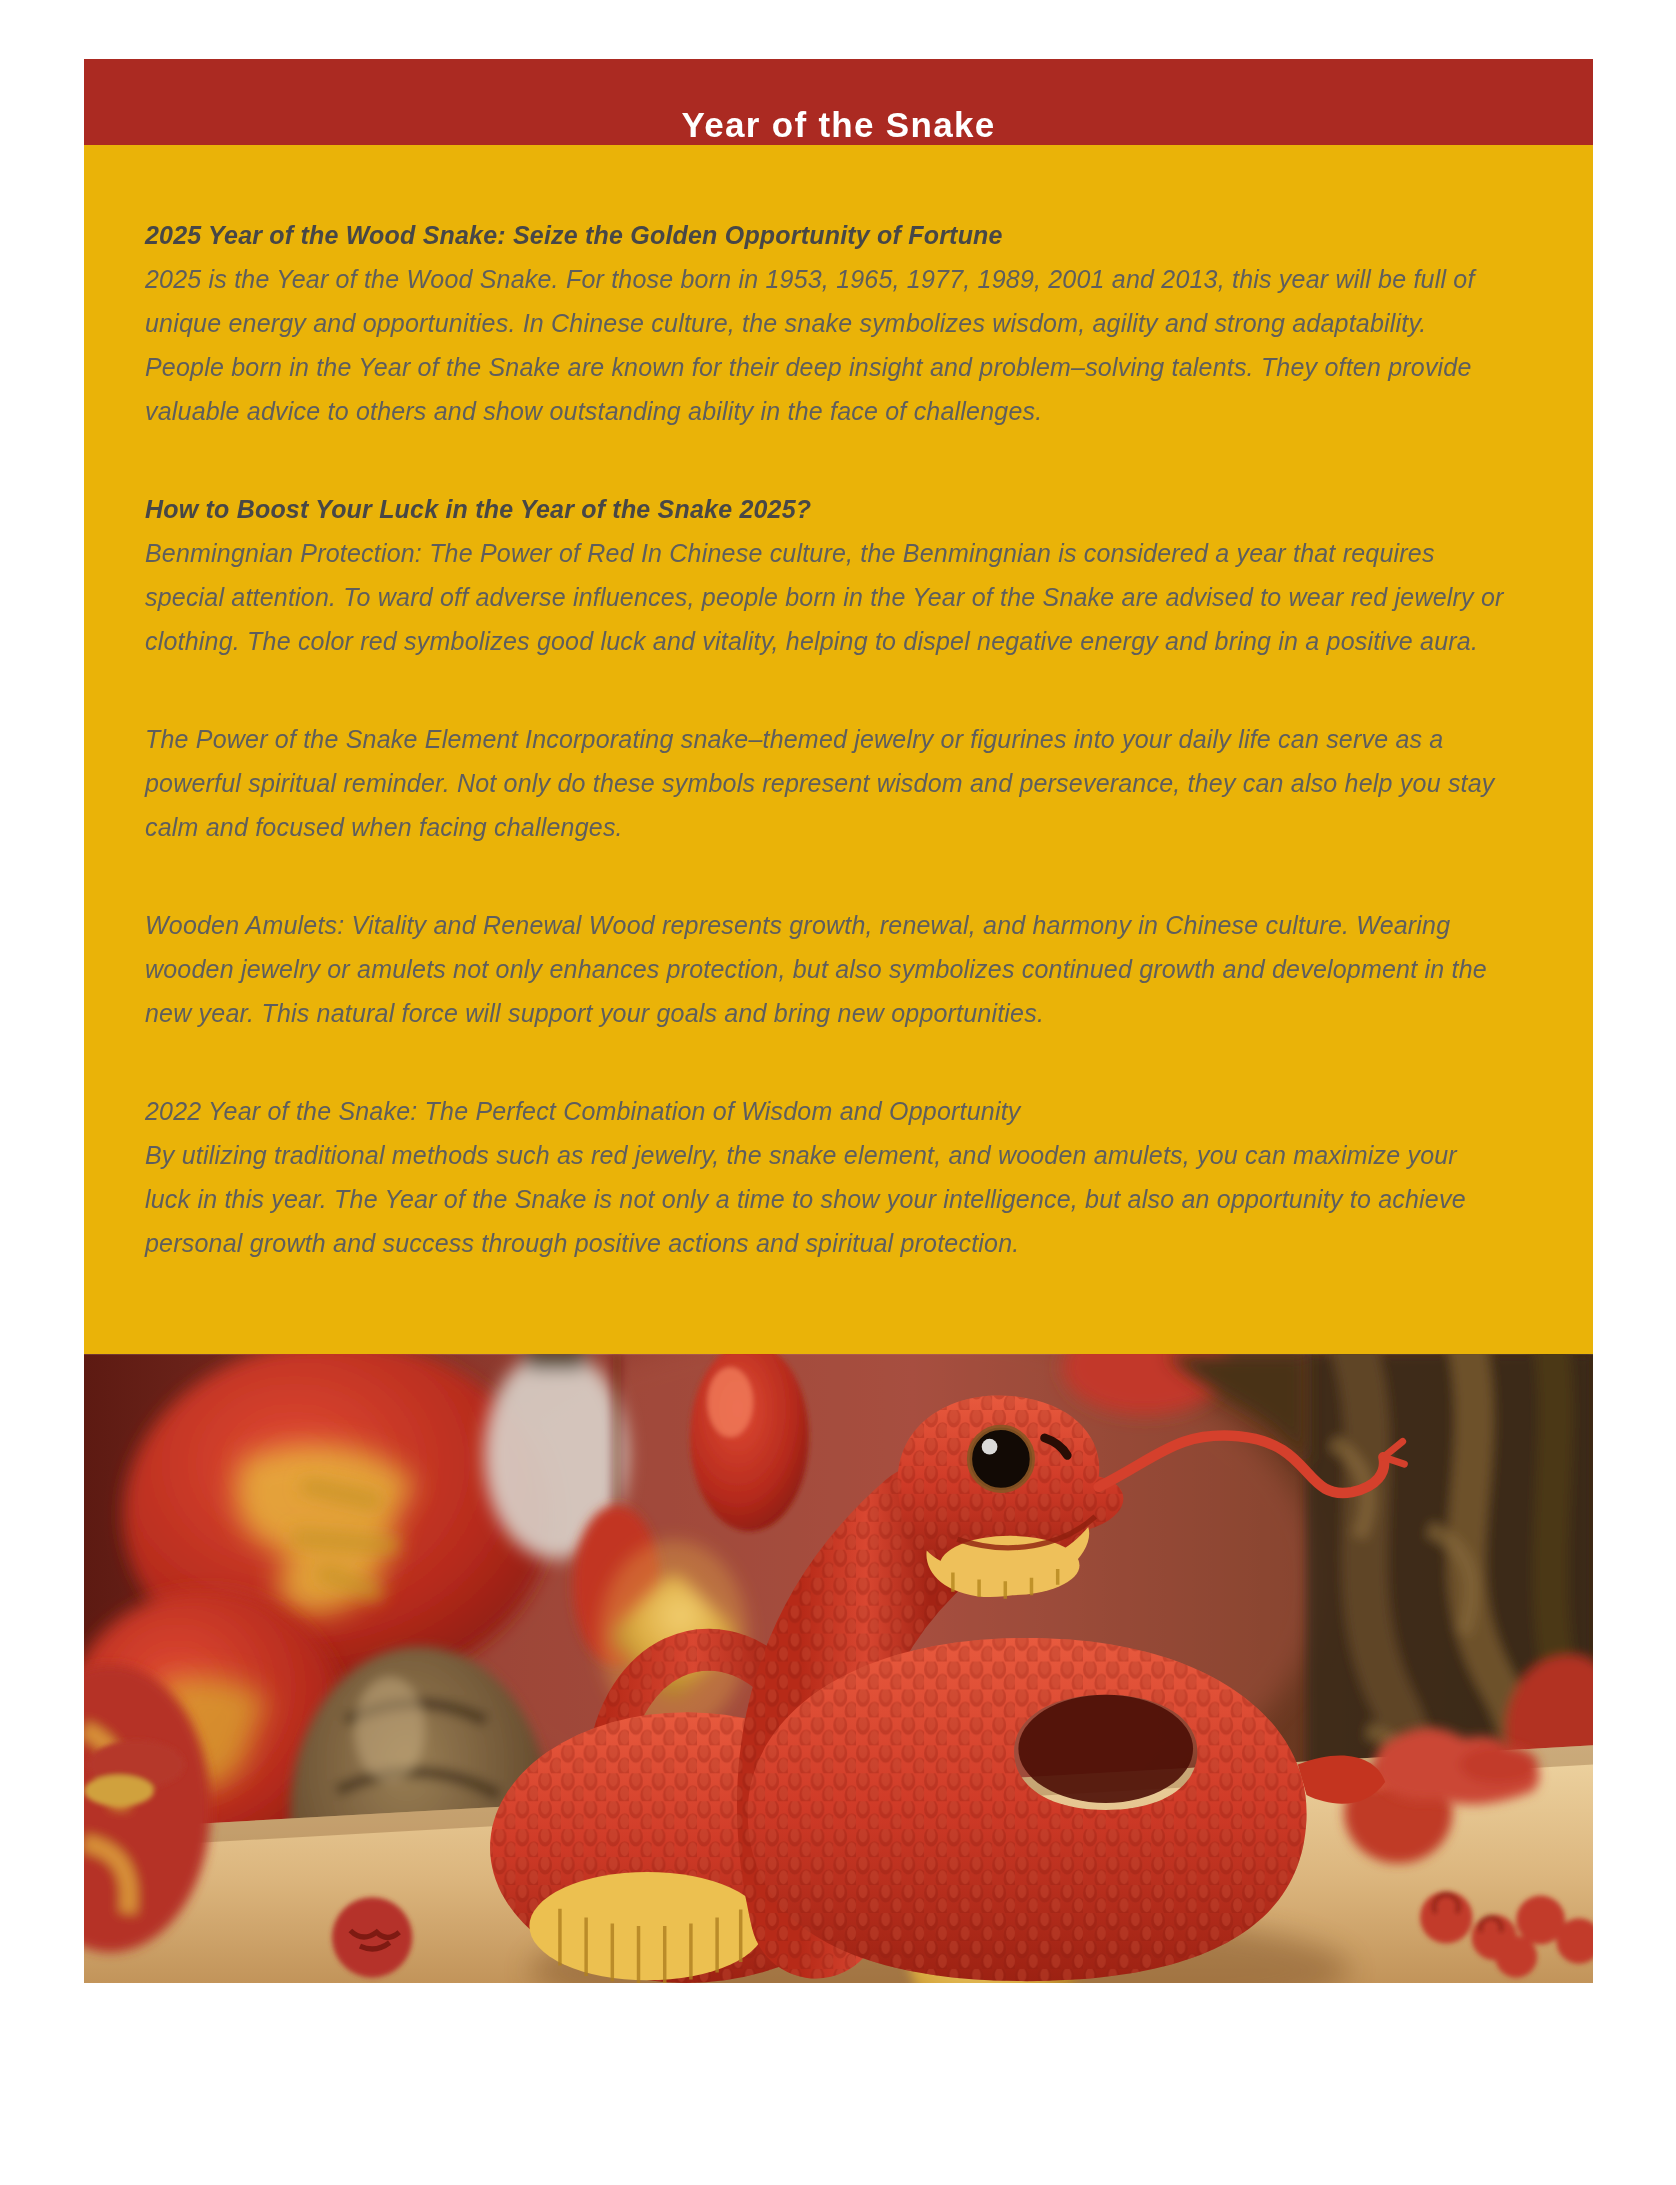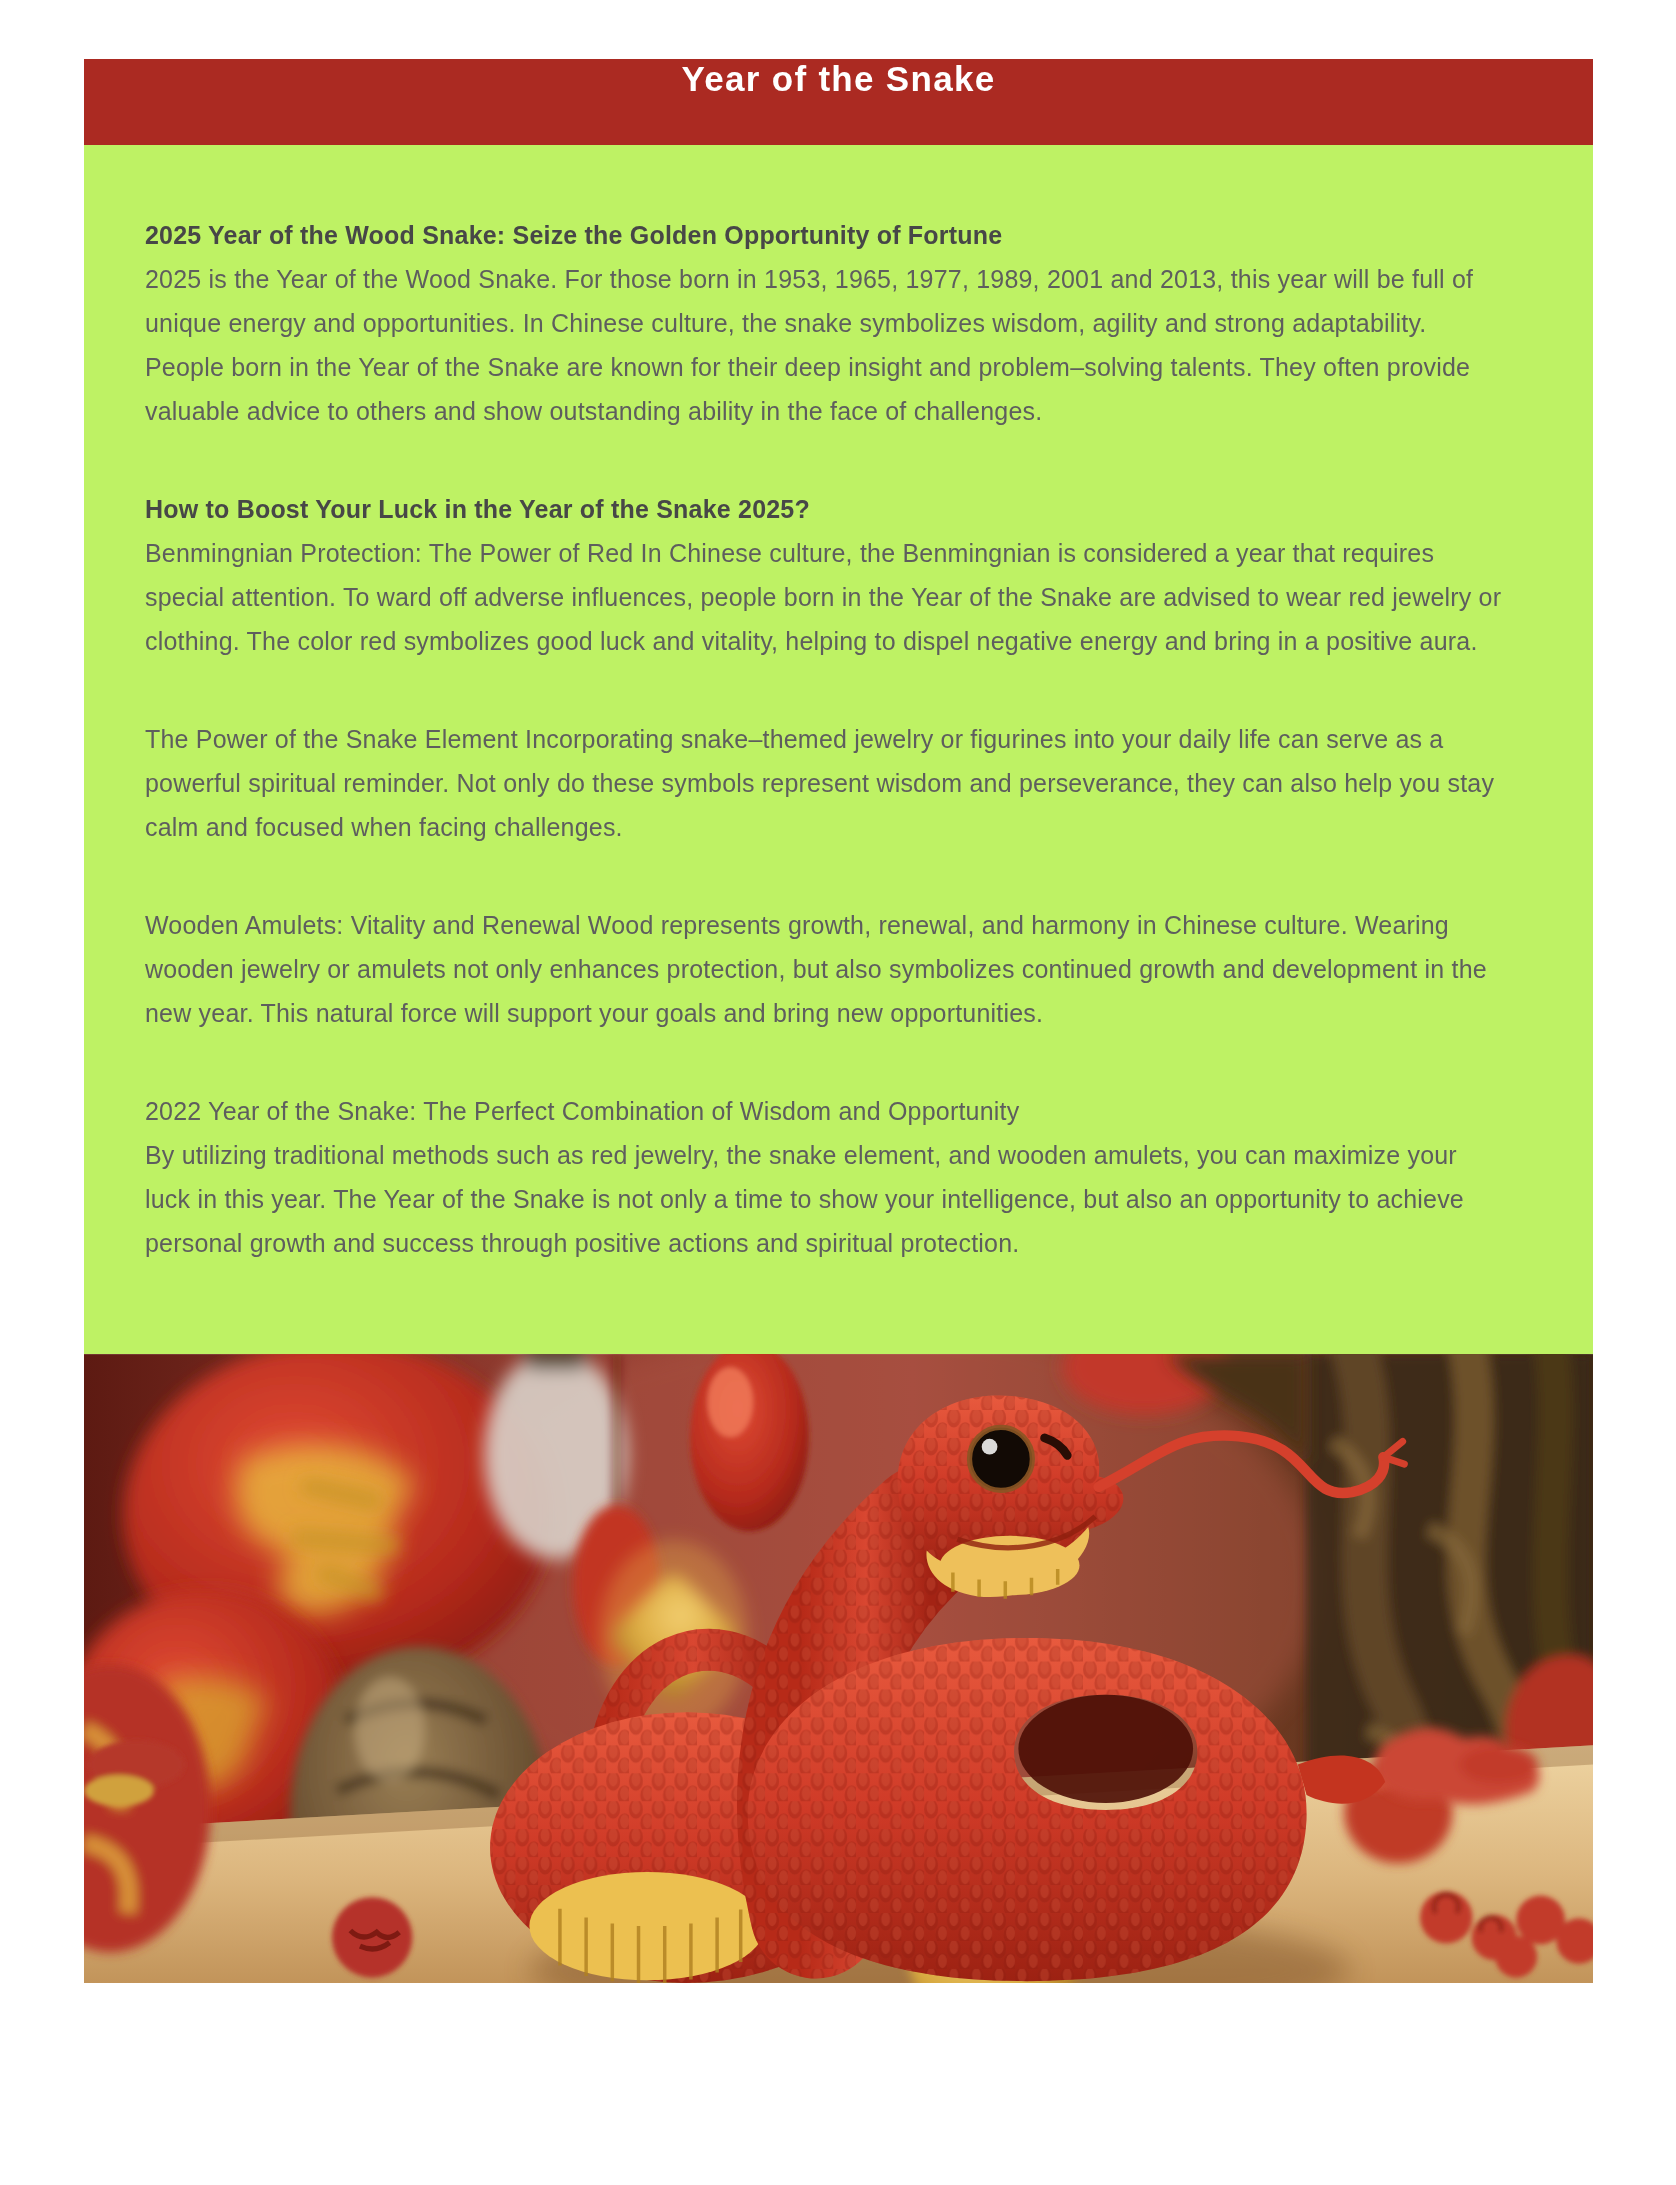--- a/index.html
+++ b/index.html
@@ -7,34 +7,35 @@
     width: 1677px;
     font-family: "Liberation Sans", "DejaVu Sans", sans-serif;
     -webkit-font-smoothing: antialiased;
   }
   .page { width: 1509px; margin: 59px auto 82px auto; }
 
   .banner {
     background: #ab2a22;
     height: 86px;
     display: flex;
-    align-items: flex-start;
+    align-items: flex-end;
     justify-content: center;
   }
   .banner h1 {
     margin: 0;
     color: #ffffff;
     font-size: 35px;
     font-weight: 700;
     letter-spacing: 1.3px;
   }
 
   .content {
-    background: #bef264;
+    background: #eab308;
     padding: 68px 87px 38px 61px;
+    font-style: italic;
   }
   .block {
     font-size: 25px;
     line-height: 44px;
     color: #5e5e5e;
     margin: 0 0 54px 0;
     letter-spacing: 0.2px;
   }
   .block:last-child { margin-bottom: 51px; }
   .block-heading {

